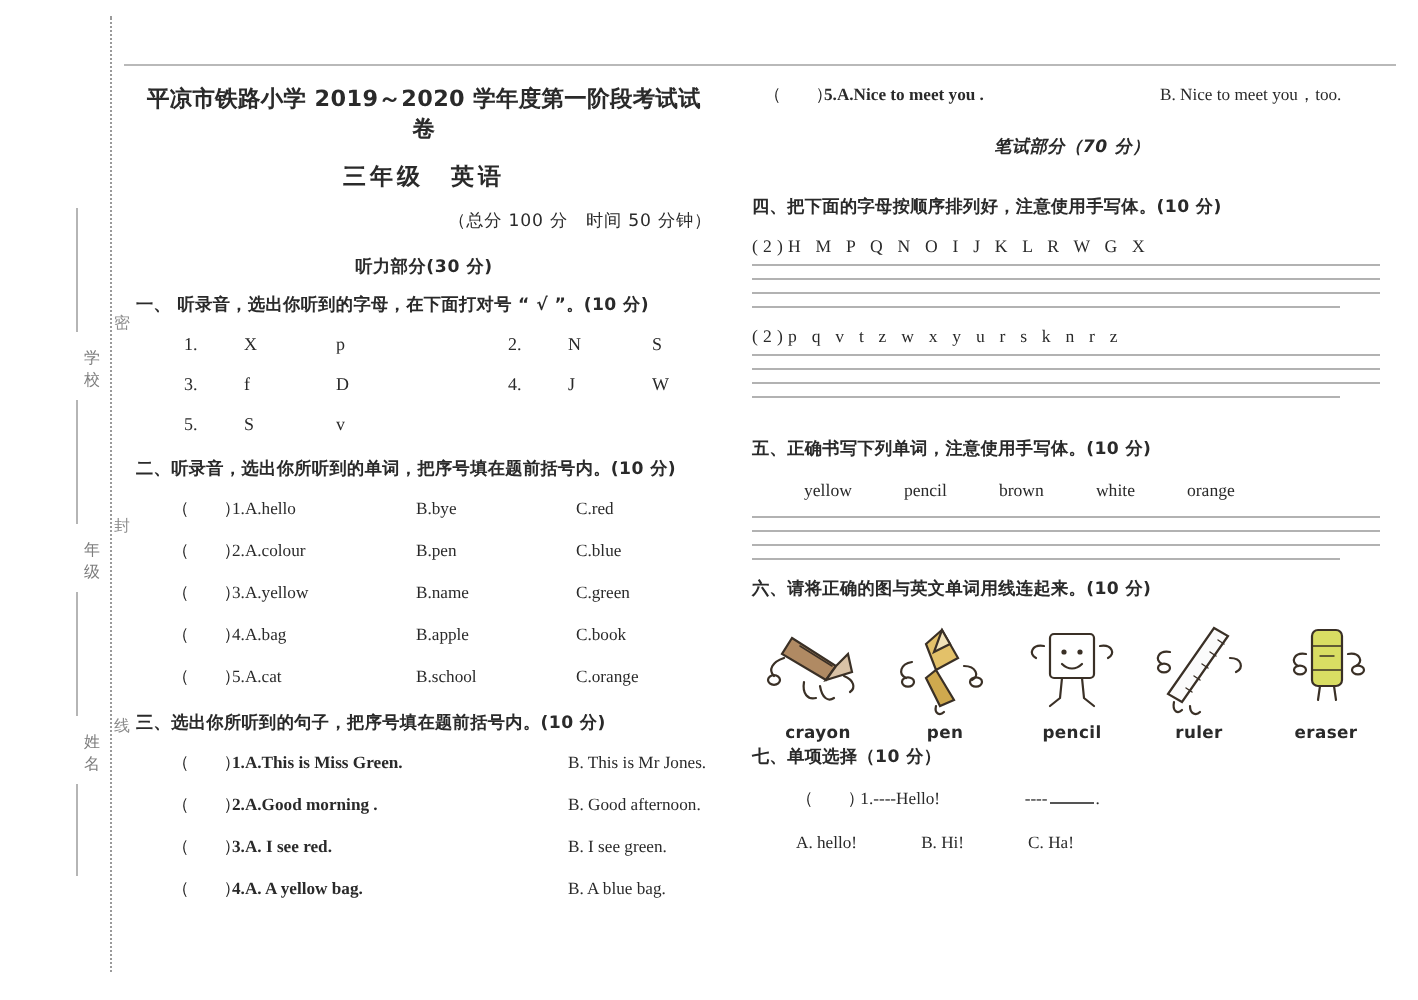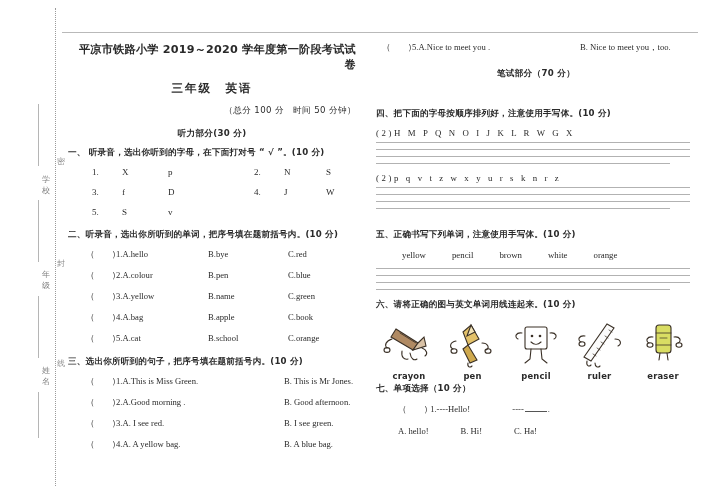--- a/index.html
+++ b/index.html
@@ -82,21 +82,21 @@
 
   
   .col {
     position: absolute;
     top: 42px;
   }
   .col-left  { left: 68px;  width: 288px; }
   .col-right { left: 376px; width: 320px; }
 
   .title {
-    text-align: right;
+    text-align: center;
     font-size: 11.2px;
     font-weight: bold;
     font-family: "DejaVu Sans", sans-serif;
     letter-spacing: 0.2px;
     margin: 0 0 9px 0;
   }
   .subtitle {
     text-align: center;
     font-size: 11.5px;
     font-weight: bold;
@@ -150,21 +150,21 @@
     display: flex;
     align-items: baseline;
     font-size: 8.6px;
     margin-bottom: 9px;
     padding-left: 18px;
     white-space: nowrap;
   }
   .paren { display: inline-block; width: 30px; }
   .opt-a-w { display: inline-block; width: 92px; }
   .opt-b-w { display: inline-block; width: 80px; }
-  .opt-a-s { display: inline-block; width: 168px; }
+  .opt-a-s { display: inline-block; width: 168px; font-weight: bold; }
 
   
   .seq-line {
     font-size: 8.8px;
     letter-spacing: 2.6px;
     margin: 7px 0 4px 0;
     font-family: "Liberation Serif", serif;
   }
   .stave {
     width: 100%;
@@ -349,21 +349,21 @@
   </div>
 
   <div class="col col-right">
 
     <div class="choice-row" style="padding-left:6px; margin-bottom:14px;">
       <span class="paren">（　　）</span>
       <span class="opt-a-s">5.A.Nice to meet you .</span>
       <span>B. Nice to meet you，too.</span>
     </div>
 
-    <div class="part-heading" style="margin-bottom:28px;">笔试部分（70 分）</div>
+    <div class="part-heading" style="margin-bottom:18px;font-style:italic;">笔试部分（70 分）</div>
 
     <div class="sec-heading">四、把下面的字母按顺序排列好，注意使用手写体。(10 分)</div>
 
     <div class="seq-line">(2)H  M  P  Q  N  O  I  J  K  L  R  W  G  X</div>
     <div class="stave">
         <i></i>
         <i></i>
         <i></i>
         <i></i>
       </div>

